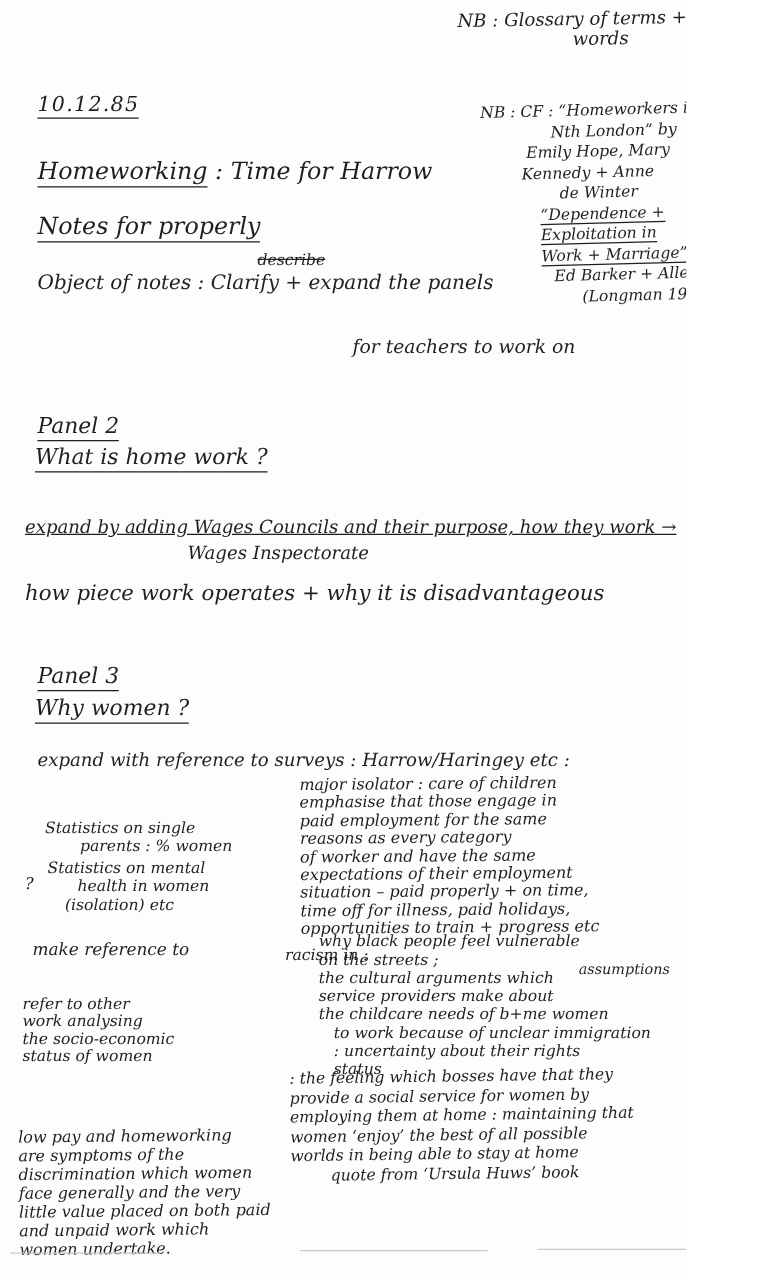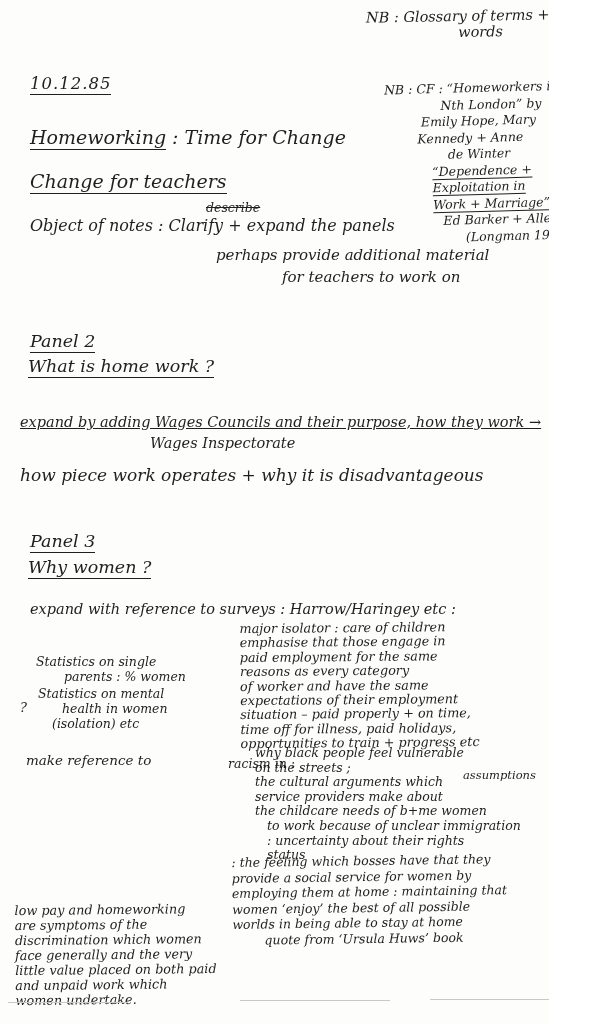--- a/index.html
+++ b/index.html
@@ -82,28 +82,27 @@
     <div class="i2">Emily Hope, Mary</div>
     <div class="i3">Kennedy + Anne</div>
     <div class="i4">de Winter</div>
     <div class="t"><span class="u2">“Dependence +</span></div>
     <div class="t"><span class="u2">Exploitation in</span></div>
     <div class="t"><span class="u2">Work + Marriage”</span></div>
     <div class="c1">Ed Barker + Allen</div>
     <div class="c2">(Longman 1976)</div>
   </div>
 
-  <div class="abs title"><span class="u">Homeworking</span><span> : Time for Change</span></div>
+  <div class="abs title"><span class="u">Homeworking</span><span> : Time for Harrow</span></div>
 
-  <div class="abs subtitle"><span class="u">Change for teachers</span></div>
+  <div class="abs subtitle"><span class="u">Notes for properly</span></div>
 
   <div class="abs object">
     <span class="ins">describe</span>
     <span>Object of notes : </span><span>Clarify + expand the panels</span>
-    <div class="l2">perhaps provide additional material</div>
     <div class="l3">for teachers to work on</div>
   </div>
 
   <div class="abs p2h"><span class="u">Panel 2</span></div>
   <div class="abs p2q"><span class="u">What is home work ?</span></div>
   <div class="abs p2e">expand by adding  Wages Councils and their purpose, how they work →</div>
   <div class="abs p2e2">Wages Inspectorate</div>
   <div class="abs p2p">how piece work operates + why it is disadvantageous</div>
 
   <div class="abs p3h"><span class="u">Panel 3</span></div>
@@ -126,20 +125,26 @@
     <div>Statistics on single</div>
     <div class="l2">parents : % women</div>
   </div>
   <div class="abs m-q">?</div>
   <div class="abs m-stats2">
     <div>Statistics on mental</div>
     <div class="l2">health in women</div>
     <div class="l3">(isolation) etc</div>
   </div>
   <div class="abs m-ref">make reference to</div>
+  <div class="abs m-other">
+    <div>refer to other</div>
+    <div>work analysing</div>
+    <div>the socio-economic</div>
+    <div>status of women</div>
+  </div>
 
   <div class="abs racism-label">racism in :</div>
   <div class="abs racismcol">
     <span class="ins">assumptions</span>
     <div>why black people feel vulnerable</div>
     <div>on the streets ;</div>
     <div>the cultural arguments which</div>
     <div>service providers make about</div>
     <div>the childcare needs of b+me women</div>
     <div class="ind">to work because of unclear immigration</div>

